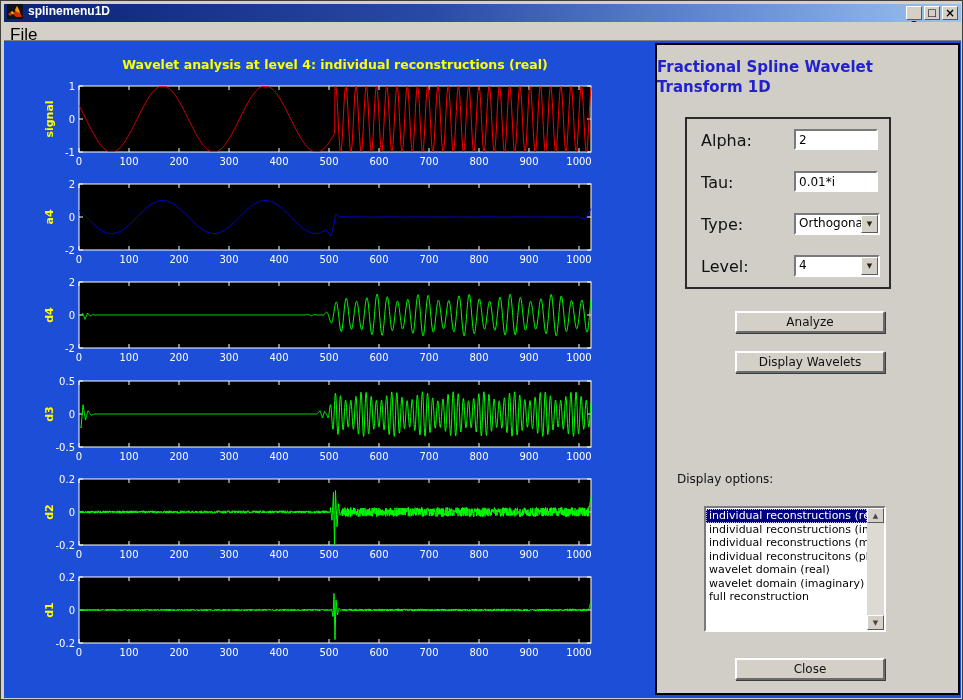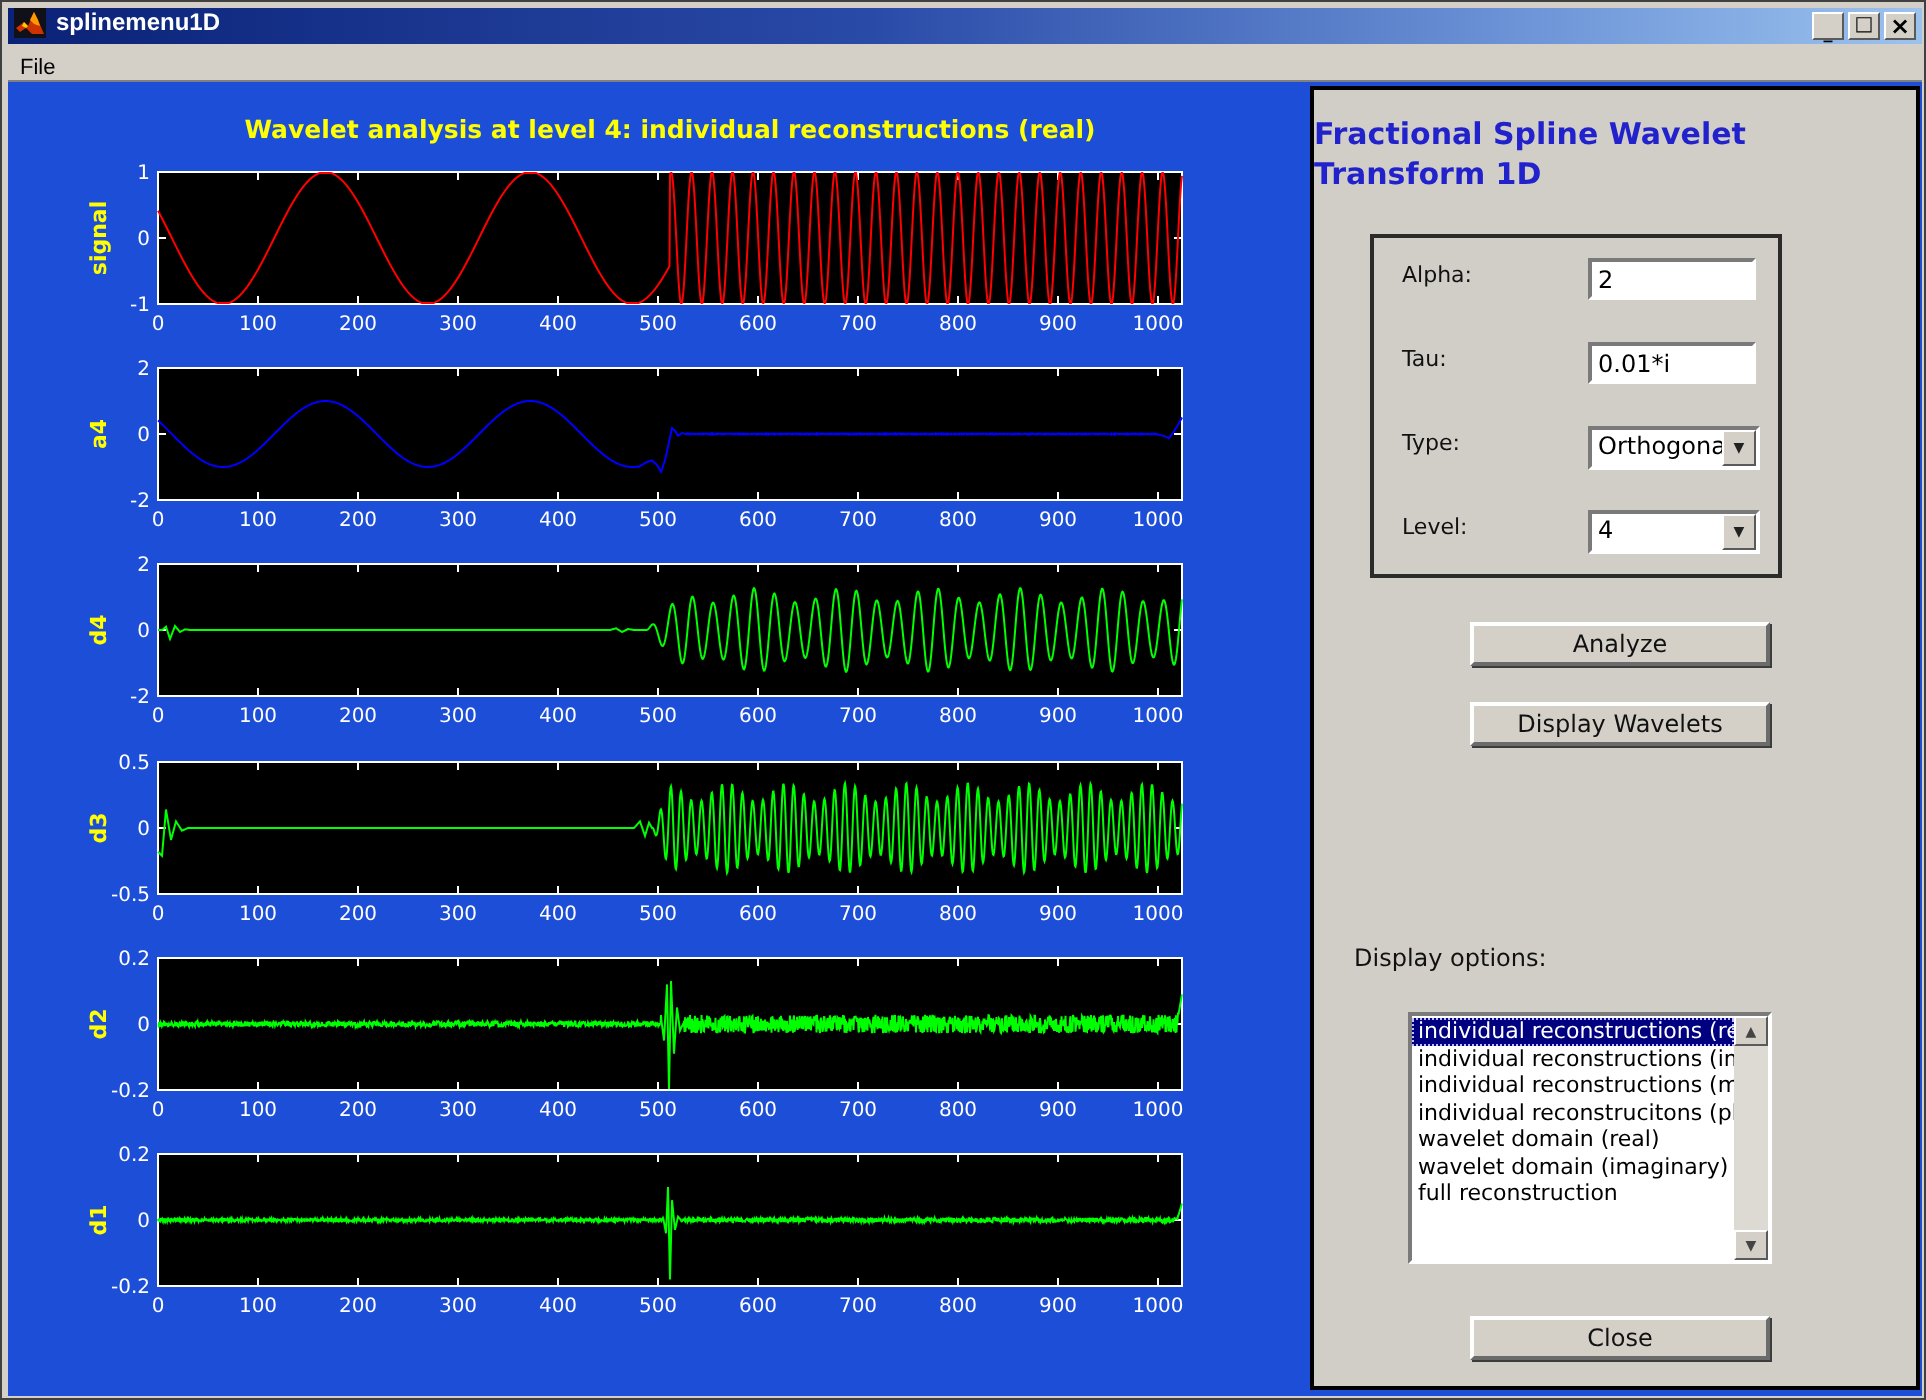--- a/index.html
+++ b/index.html
@@ -18,36 +18,36 @@
   .tb-btn{width:16px;height:14px;background:#d4d0c8;border:1px solid;
       border-color:#ffffff #5a5a5a #5a5a5a #ffffff;box-sizing:border-box;
       display:flex;align-items:center;justify-content:center;
       font-size:9px;font-weight:bold;color:#000;cursor:default;}
   .tb-btn .g-min{line-height:4px;align-self:flex-end;}
   .tb-btn .g-max{font-size:10px;line-height:10px;}
   .tb-btn .g-close{font-size:12px;line-height:10px;}
   
   #menubar{position:absolute;left:3px;top:21px;width:957px;height:19px;
       background:#d4d0c8;border-bottom:1px solid #808080;box-sizing:border-box;}
-  #menu-file{font-size:11px;color:#000;padding:3px 6px;display:inline-block;
+  #menu-file{font-size:17px;color:#000;padding:3px 6px;display:inline-block;
       font-family:"Liberation Sans",sans-serif;}
   
   #client{position:absolute;left:3px;top:40px;width:957px;height:657px;background:#1d4ed8;}
   #figtitle{position:absolute;left:75px;top:16px;width:512px;text-align:center;
       color:#ffff00;font-weight:bold;font-size:12.5px;}
   #plots-svg{position:absolute;left:5px;top:2px;}
   
   #panel{position:absolute;left:651px;top:2px;width:305px;height:652px;
       background:#d1cec7;border:2px solid #000000;box-sizing:border-box;}
   #panel-title{position:absolute;left:0;top:12px;width:100%;text-align:left;
       color:#2222cc;font-weight:bold;font-size:15px;line-height:20px;}
   #fieldbox{position:absolute;left:28px;top:72px;width:206px;height:172px;
       border:2px solid #2b2b2b;box-sizing:border-box;}
   .frow{position:absolute;left:0;width:100%;height:24px;}
-  .flabel{position:absolute;left:14px;top:2px;font-size:11px;color:#111;}
+  .flabel{position:absolute;left:14px;top:2px;font-size:16px;color:#111;}
   .ftext{position:absolute;left:107px;top:0;width:84px;height:21px;box-sizing:border-box;
       border:2px solid;border-color:#7a7a7a #ffffff #ffffff #7a7a7a;background:#fff;
       font-size:12px;font-family:"DejaVu Sans",sans-serif;padding:0 3px;outline:none;color:#000;}
   .fselect{position:absolute;left:107px;top:0;width:86px;height:22px;box-sizing:border-box;
       border:2px solid;border-color:#7a7a7a #ffffff #ffffff #7a7a7a;background:#fff;}
   .sel-val{position:absolute;left:3px;top:1px;font-size:12px;color:#000;white-space:nowrap;}
   .sel-arrow{position:absolute;right:0;top:0;width:17px;height:18px;background:#d4d0c8;
       border:1px solid;border-color:#ffffff #5a5a5a #5a5a5a #ffffff;box-sizing:border-box;
       font-size:7px;color:#222;display:flex;align-items:center;justify-content:center;}
   .panel-btn{position:absolute;left:78px;width:150px;height:22px;background:#d4d0c8;

